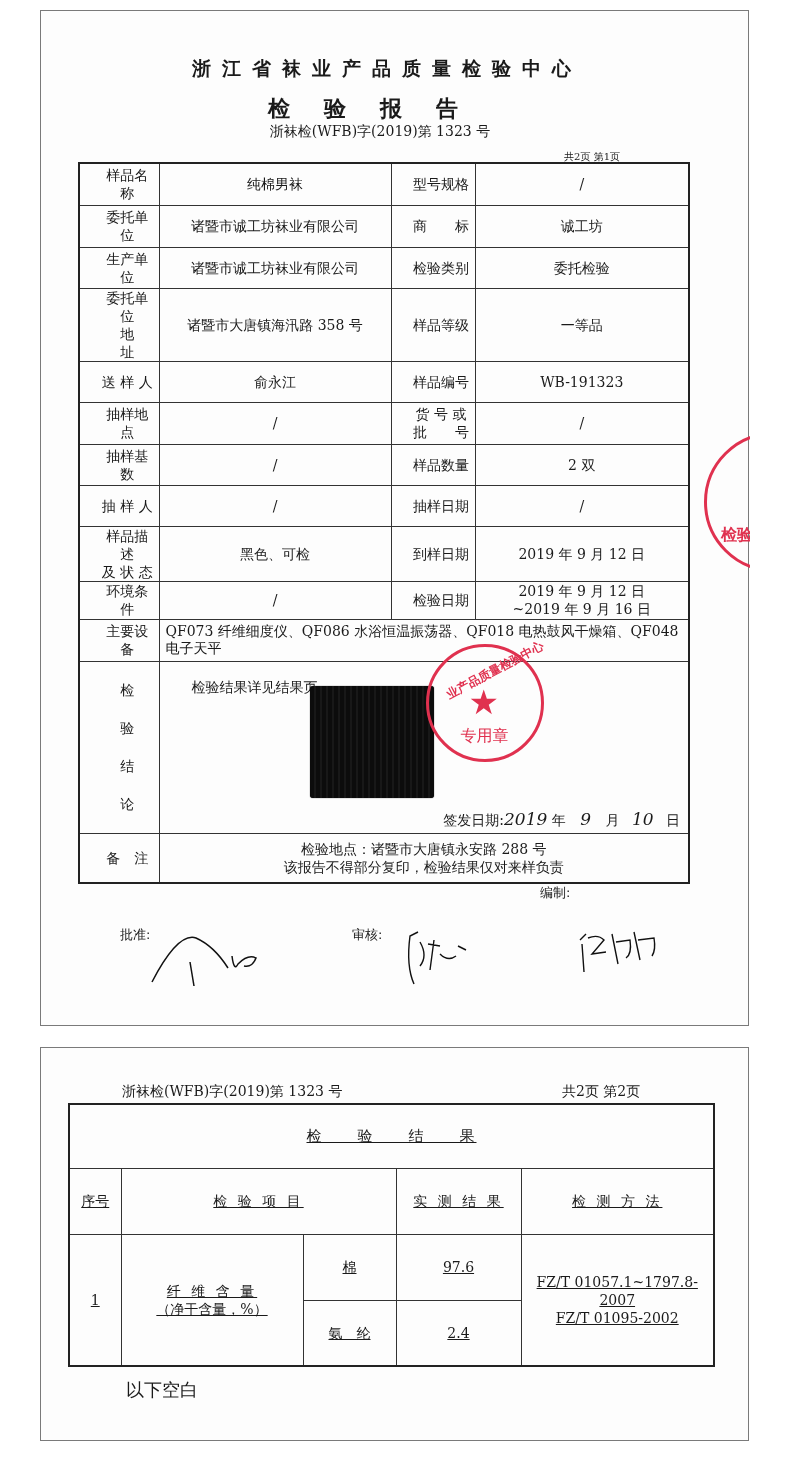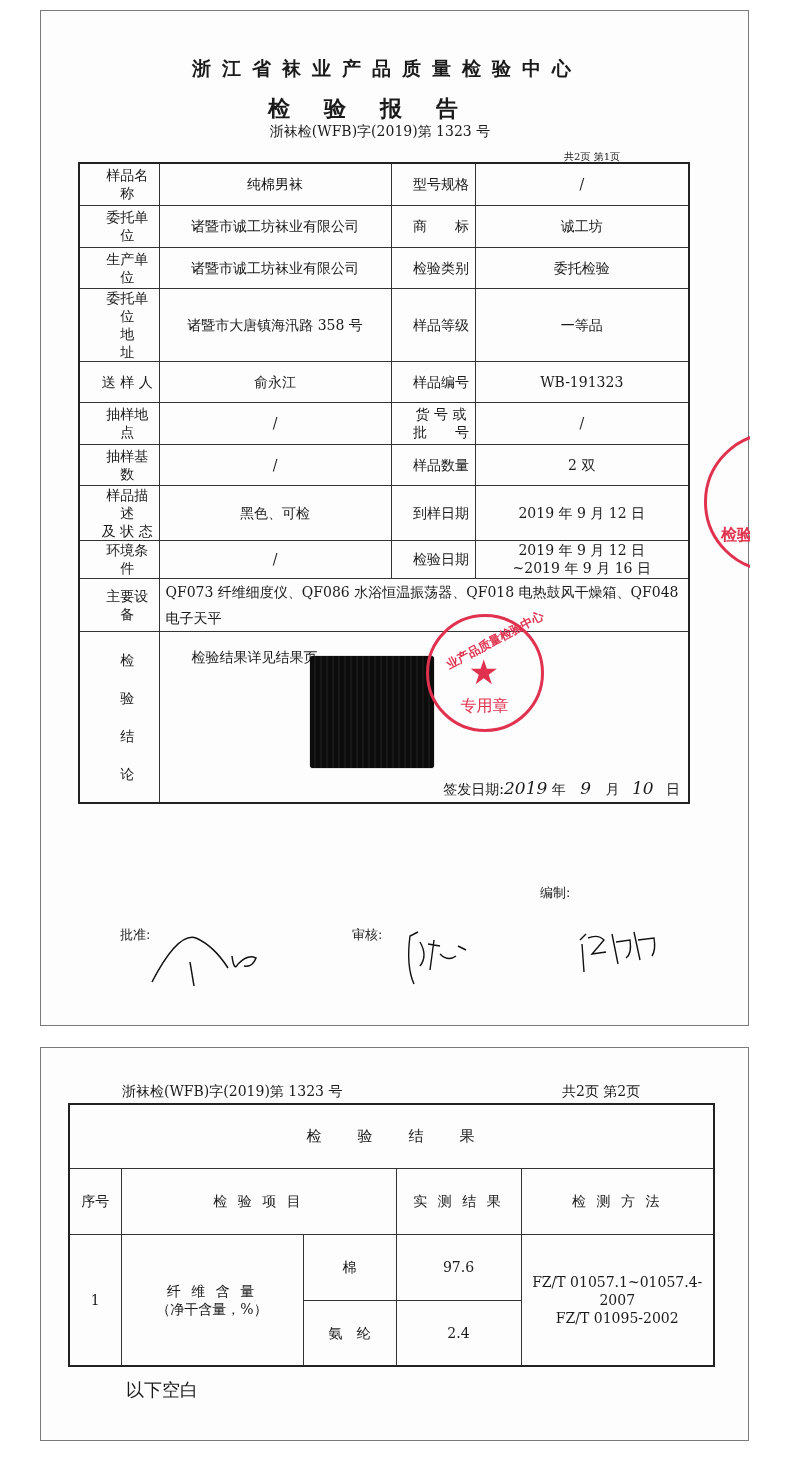--- a/index.html
+++ b/index.html
@@ -29,21 +29,21 @@
             background-image: repeating-linear-gradient(90deg, #0c0c0c 0 4px, #181818 4px 6px); }
   .stamp { position: absolute; width: 118px; height: 118px; border: 3px solid #e0314f;
            border-radius: 50%; color: #e0314f; box-sizing: border-box; }
   .stamp .star { position: absolute; font-size: 34px; line-height: 34px; }
   .stamp .arc { position: absolute; font-size: 12px; font-weight: bold; white-space: nowrap; }
   .stamp .use { position: absolute; font-size: 16px; }
   .sign-date { position: absolute; right: 8px; bottom: 4px; font-size: 14px; }
   .hw { font-family: "DejaVu Serif", serif; font-style: italic; font-size: 17px; }
   .sig-row { font-family: "DejaVu Sans", sans-serif; font-size: 13px; }
   #result-table { position: absolute; left: 68px; top: 1103px; width: 645px; border: 2px solid #222; }
-  #result-table td { font-size: 14px; }
+  #result-table td { font-size: 14px; text-decoration: underline; }
   .seal-edge { position: absolute; left: 702px; top: 432px; width: 48px; height: 150px; overflow: hidden; text-align: center; }
   .seal-edge .ring { position: absolute; left: 2px; top: 0; width: 140px; height: 140px;
                      border: 3px solid #e0314f; border-radius: 50%; color: #e0314f; box-sizing: border-box; }
 </style>
 </head>
 <body>
 
 <div class="page" id="page1"></div>
 
 <div class="abs org-title">浙江省袜业产品质量检验中心</div>
@@ -100,41 +100,47 @@
       <div>批　　号</div>
     </td>
     <td>/</td>
   </tr>
   <tr style="height:41px">
     <td class="lbl">抽样基数</td>
     <td>/</td>
     <td class="lbl">样品数量</td>
     <td>2 双</td>
   </tr>
+  <tr style="height:41px">
+    <td class="lbl">抽 样 人</td>
+    <td>/</td>
+    <td class="lbl">抽样日期</td>
+    <td>/</td>
+  </tr>
   <tr style="height:40px">
     <td class="lbl">
       <div>样品描述</div>
       <div>及 状 态</div>
     </td>
     <td>黑色、可检</td>
     <td class="lbl">到样日期</td>
     <td>2019 年 9 月 12 日</td>
   </tr>
   <tr style="height:38px">
     <td class="lbl">环境条件</td>
     <td>/</td>
     <td class="lbl">检验日期</td>
     <td>
       <div>2019 年 9 月 12 日</div>
       <div>~2019 年 9 月 16 日</div>
     </td>
   </tr>
   <tr style="height:42px">
     <td class="lbl">主要设备</td>
-    <td colspan="3" class="left" style="line-height:26px">QF073 纤维细度仪、QF086 水浴恒温振荡器、QF018 电热鼓风干燥箱、QF048 电子天平</td>
+    <td colspan="3" class="left" style="line-height:17px">QF073 纤维细度仪、QF086 水浴恒温振荡器、QF018 电热鼓风干燥箱、QF048 电子天平</td>
   </tr>
   <tr style="height:172px">
     <td class="lbl">
       <div class="concl-label">检</div>
       <div class="concl-label">验</div>
       <div class="concl-label">结</div>
       <div class="concl-label">论</div>
     </td>
     <td colspan="3" class="conclusion-cell">
       <div style="position:absolute;left:32px;top:16px">检验结果详见结果页。</div>
@@ -147,20 +153,27 @@
       <div class="sign-date">
         <span>签发日期:</span><span class="hw">2019</span>
         <span>年</span>
         <span class="hw" style="padding:0 10px">9</span>
         <span>月</span>
         <span class="hw" style="padding:0 8px">10</span>
         <span>日</span>
       </div>
     </td>
   </tr>
+  <tr style="height:50px">
+    <td class="lbl">备　注</td>
+    <td colspan="3">
+      <div>检验地点：诸暨市大唐镇永安路 288 号</div>
+      <div>该报告不得部分复印，检验结果仅对来样负责</div>
+    </td>
+  </tr>
 </tbody>
   </table>
 
 <div class="abs sig-row" style="left:120px;top:926px">批准:</div>
 <svg class="abs" style="left:148px;top:928px" width="120" height="60">
   <path d="M4 54 Q 30 4 48 10 Q 66 18 80 40" stroke="#111" fill="none" stroke-width="1.5"></path>
   <path d="M42 34 L46 58" stroke="#111" fill="none" stroke-width="1.5"></path>
   <path d="M84 28 Q 86 44 90 36 Q 100 26 108 30 Q 104 40 96 38" stroke="#111" fill="none" stroke-width="1.5"></path>
 </svg>
 <div class="abs sig-row" style="left:352px;top:926px">审核:</div>
@@ -203,21 +216,21 @@
   </tr>
   <tr style="height:66px">
     <td rowspan="2">1</td>
     <td rowspan="2">
       <div style="letter-spacing:3px">纤 维 含 量</div>
       <div>（净干含量，%）</div>
     </td>
     <td>棉</td>
     <td>97.6</td>
     <td rowspan="2">
-      <div>FZ/T 01057.1~01057.4-2007</div>
+      <div>FZ/T 01057.1~1797.8-2007</div>
       <div>FZ/T 01095-2002</div>
     </td>
   </tr>
   <tr style="height:66px">
     <td>氨　纶</td>
     <td>2.4</td>
   </tr>
 </tbody>
   </table>
 

